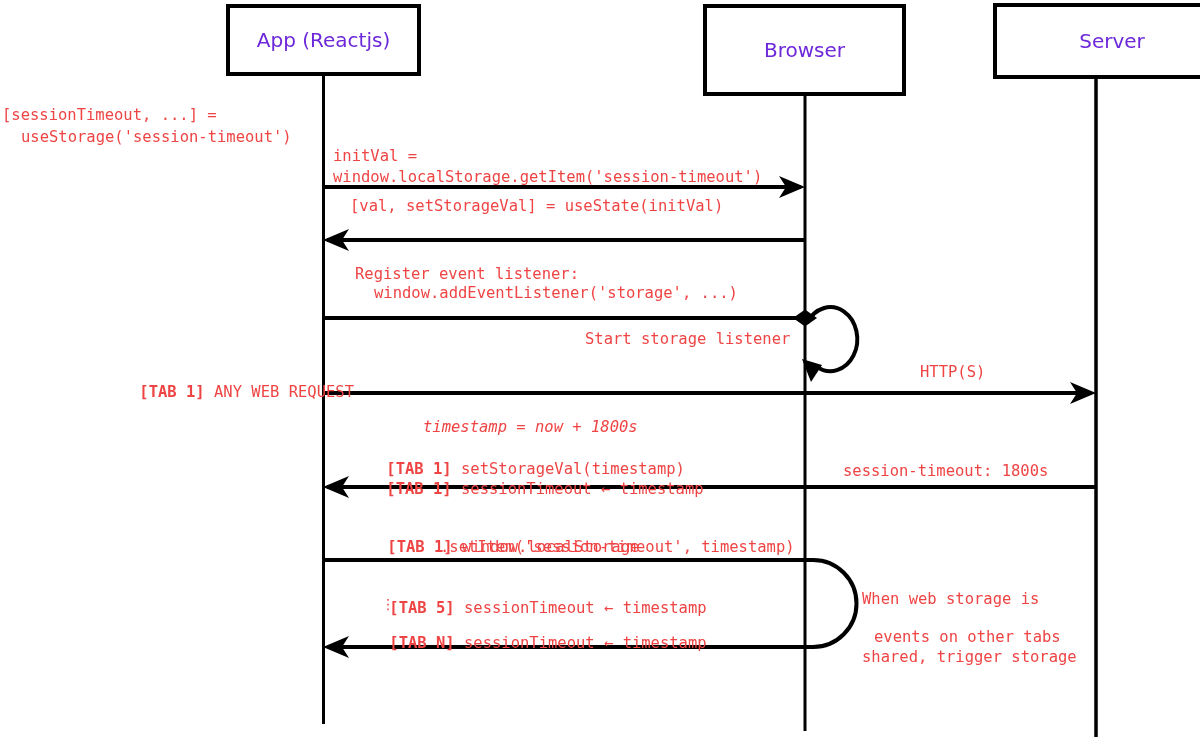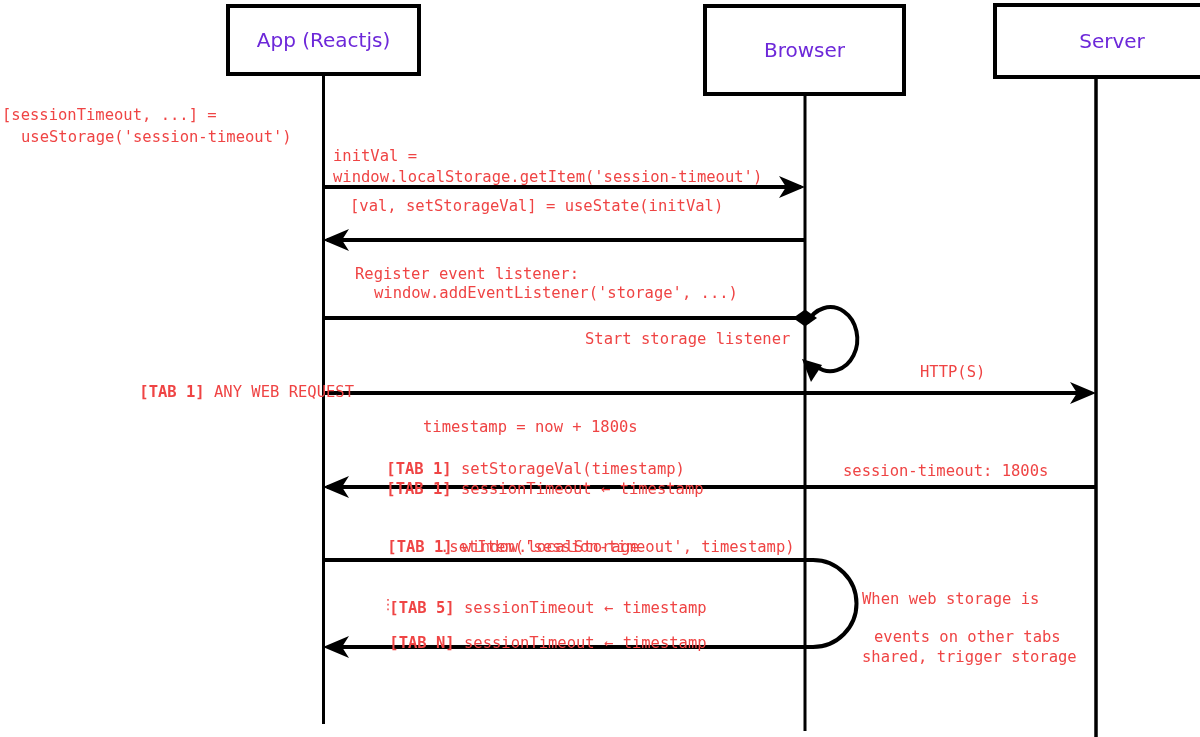--- a/index.html
+++ b/index.html
@@ -68,21 +68,21 @@
   <div class="ml" style="left:355px;top:265px;">Register event listener:</div>
   <div class="ml" style="left:585px;top:330px;">Start storage listener</div>
 
   <div class="ml" style="left:374px;top:284px;">window.addEventListener('storage', ...)</div>
 
   <div class="ml" style="left:102px;top:364px;">
     <b>[TAB 1]</b><span> ANY WEB REQUEST</span>
   </div>
   <div class="ml" style="left:920px;top:363px;">HTTP(S)</div>
 
-  <div class="ml" style="left:423px;top:418px;">timestamp = now + 1800s</div>
+  <div class="ml" style="left:423px;top:418px;font-style:italic;">timestamp = now + 1800s</div>
   <div class="ml" style="left:349px;top:441px;">
     <b>[TAB 1]</b><span> setStorageVal(timestamp)</span>
   </div>
   <div class="ml" style="left:349px;top:461px;">
     <b>[TAB 1]</b><span> sessionTimeout ← timestamp</span>
   </div>
   <div class="ml" style="left:843px;top:462px;">session-timeout: 1800s</div>
 
   <div class="ml" style="left:350px;top:519px;">
     <b>[TAB 1]</b><span> window.localStorage</span>

